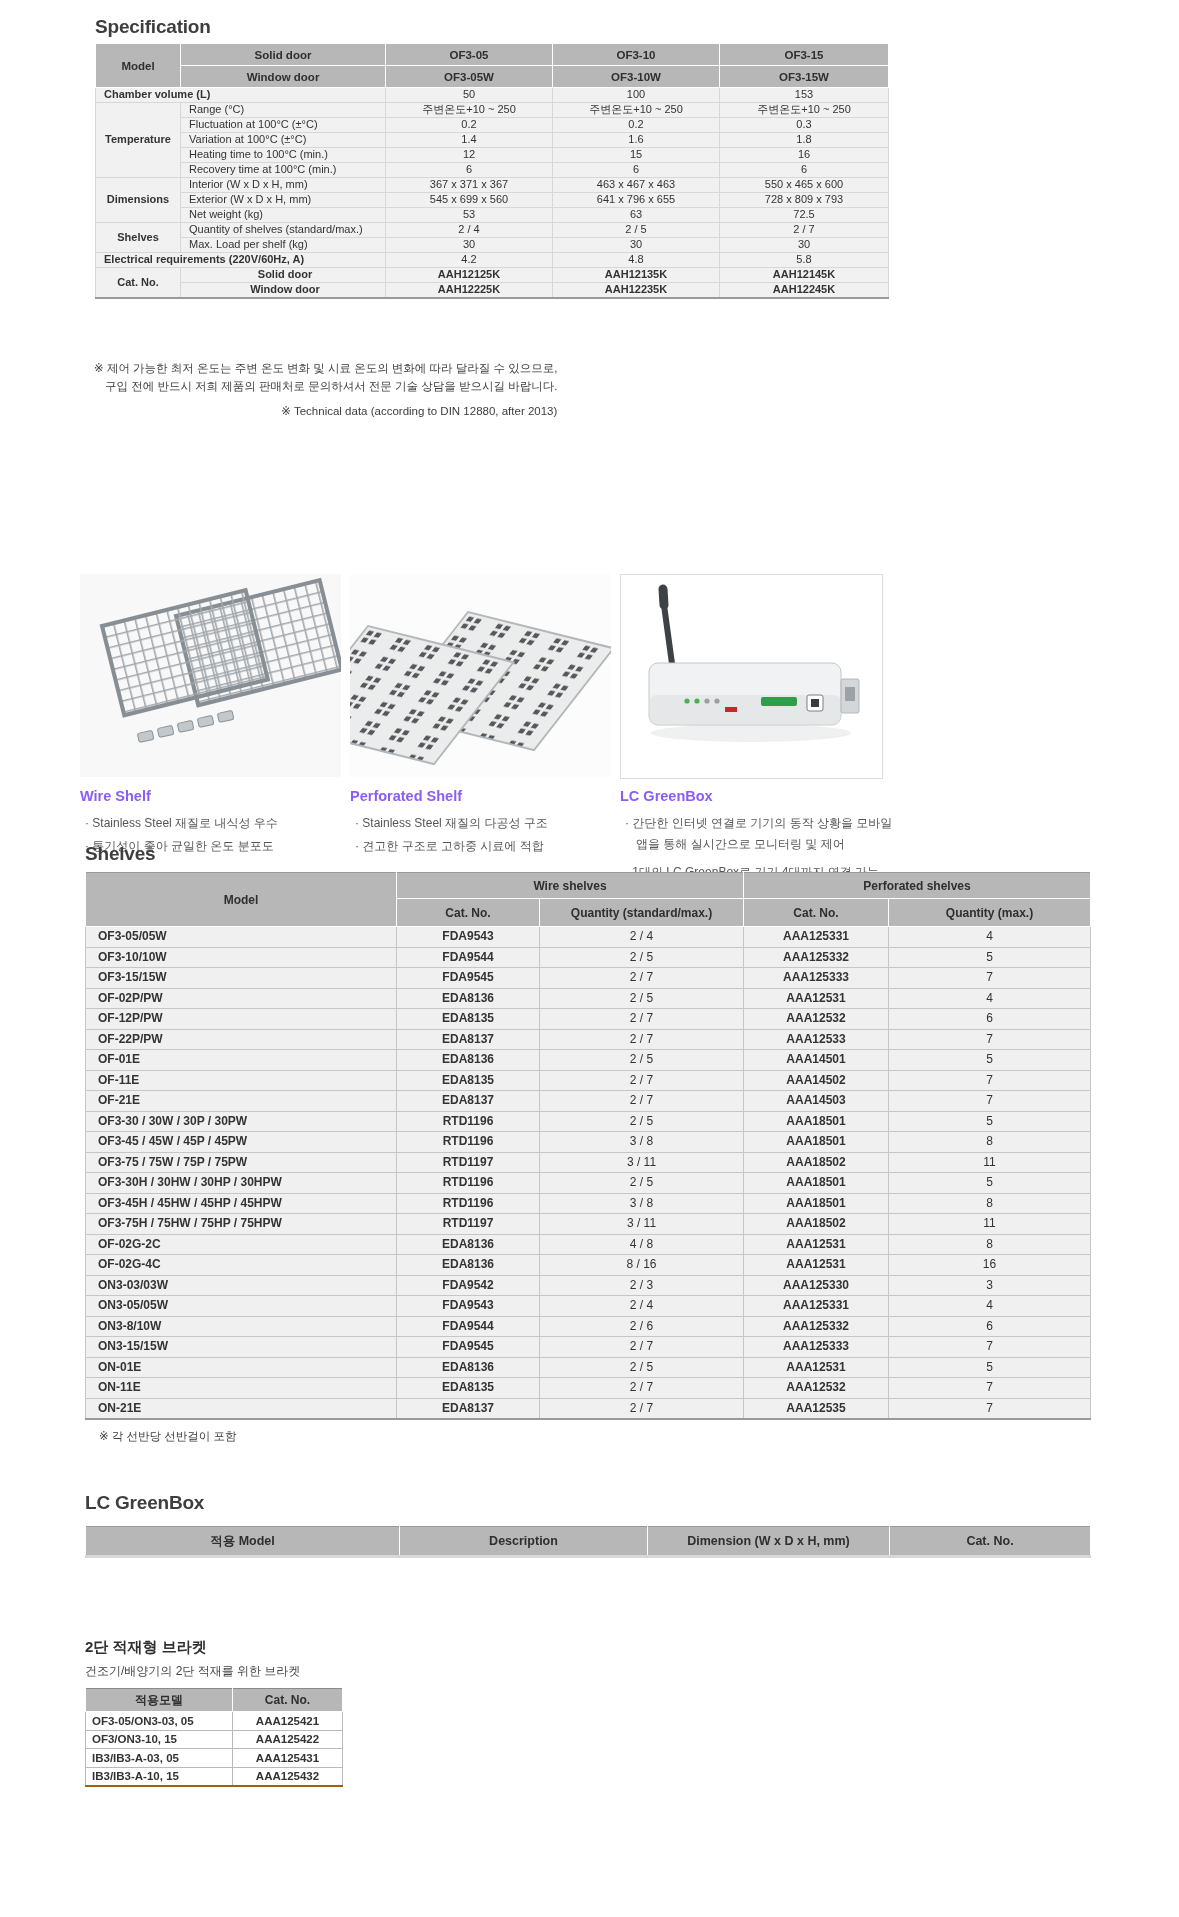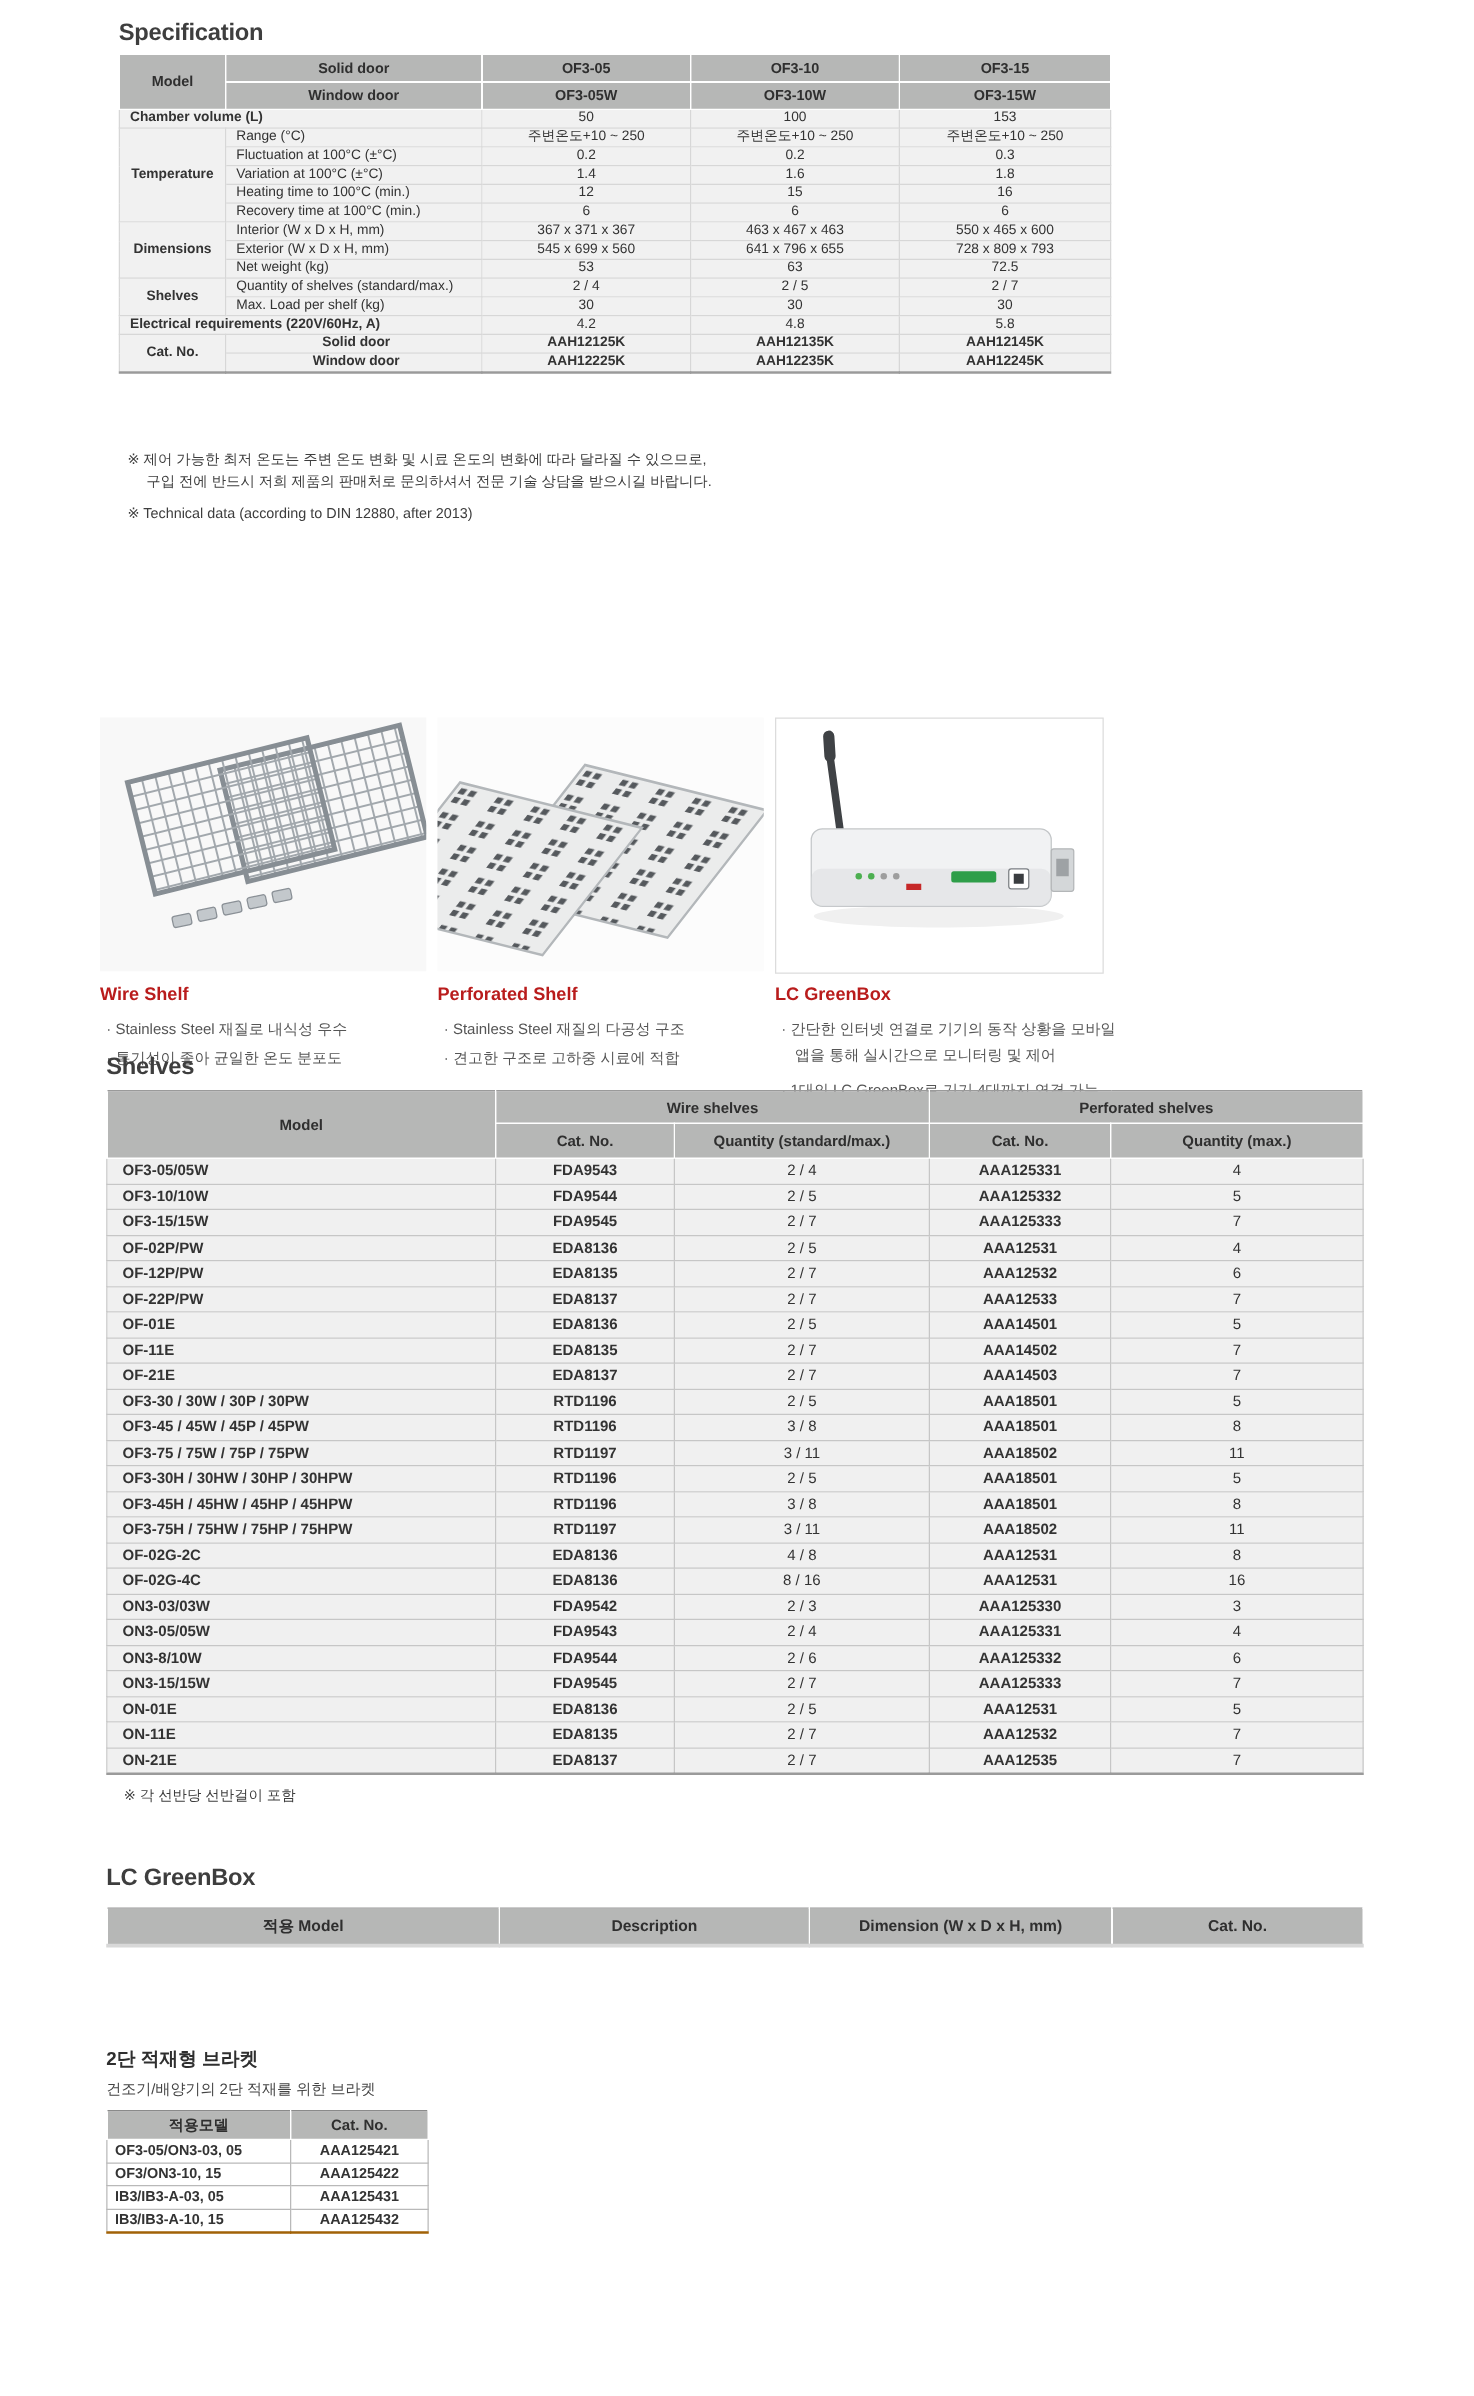--- a/index.html
+++ b/index.html
@@ -16,30 +16,30 @@
   .spec th{background:#b6b7b6;border:1px solid #ffffff;border-top:none;color:#2f2f2f;
            font-size:11.5px;font-weight:bold;height:21px;padding:0 3px;text-align:center;white-space:nowrap;}
   .spec td{background:#f1f1f1;border:1px solid #d7d7d7;font-size:11px;height:14px;
            padding:0 4px;text-align:center;line-height:1.05;white-space:nowrap;}
   .spec td.lbl{text-align:left;padding-left:8px;}
   .spec td.ctr{text-align:center;}
   .spec .b{font-weight:bold;}
   .spec tr.gtop td{border-top:1px solid #9a9a9a;}
 
   
-  .notes{position:absolute;left:102px;top:359px;font-size:11.5px;color:#3d3d3d;line-height:18px;}
+  .notes{position:absolute;left:90px;top:359px;font-size:11.5px;color:#3d3d3d;line-height:18px;text-align:right;}
   .notes .indent{padding-left:15px;}
   .notes .mt{margin-top:7px;}
 
   
   .imgbox{position:absolute;top:574px;width:261px;height:203px;}
   #imgbox-0{left:80px;background:#f8f8f8;}
   #imgbox-1{left:350px;background:#fcfcfc;}
   #imgbox-2{left:620px;background:#ffffff;border:1px solid #dcdcdc;}
-  .ptitle{position:absolute;top:788px;font-size:14.5px;font-weight:bold;color:#b91c1c;}
+  .ptitle{position:absolute;top:788px;font-size:14.5px;font-weight:bold;color:#8b5cf6;}
   .pbullets{position:absolute;top:813px;margin:0;padding:0;list-style:none;
             font-size:12px;color:#555;line-height:21px;}
   .pbullets li{padding-left:11px;text-indent:-11px;margin-bottom:2px;}
   .pbullets li::before{content:"· ";}
   #pb-2 li{margin-bottom:7px;}
 
   
   .shv{left:85px;top:872px;width:1005px;border-top:1px solid #9a9a9a;border-bottom:2px solid #9a9a9a;}
   .shv th{background:#b6b7b6;border:1px solid #ffffff;border-top:none;color:#2f2f2f;
           font-size:12px;font-weight:bold;text-align:center;padding:0 3px;white-space:nowrap;}

